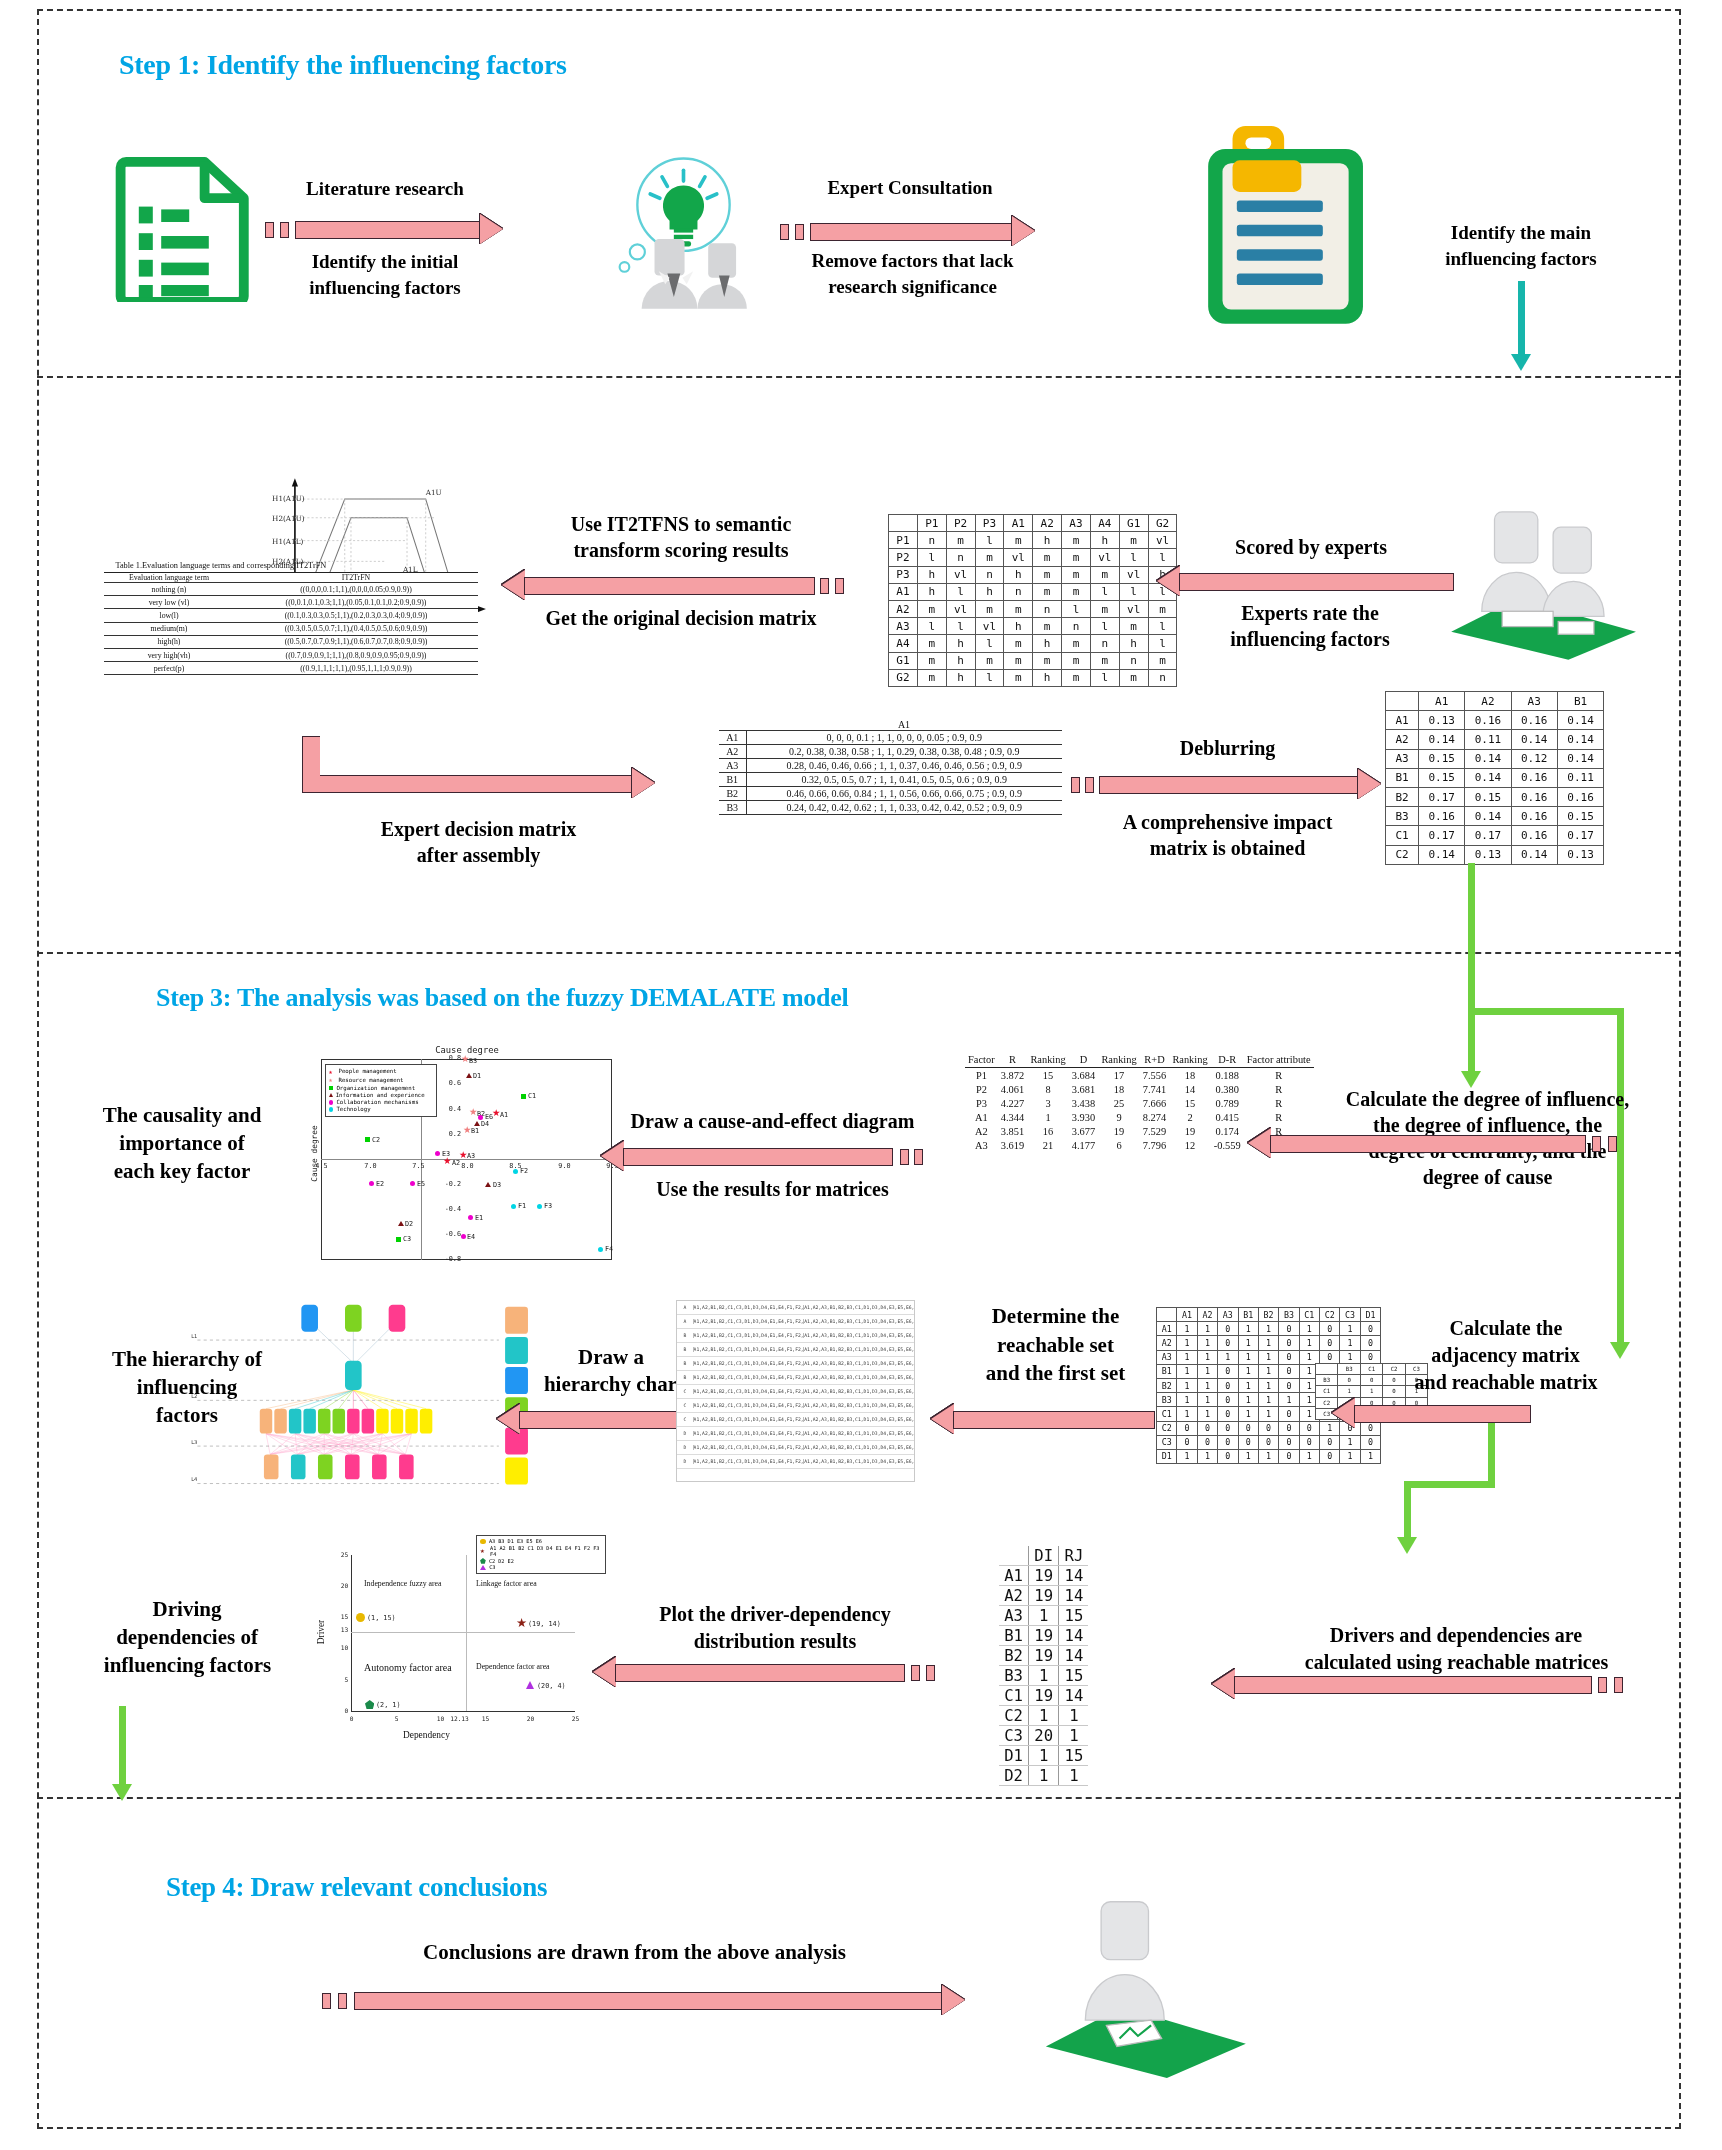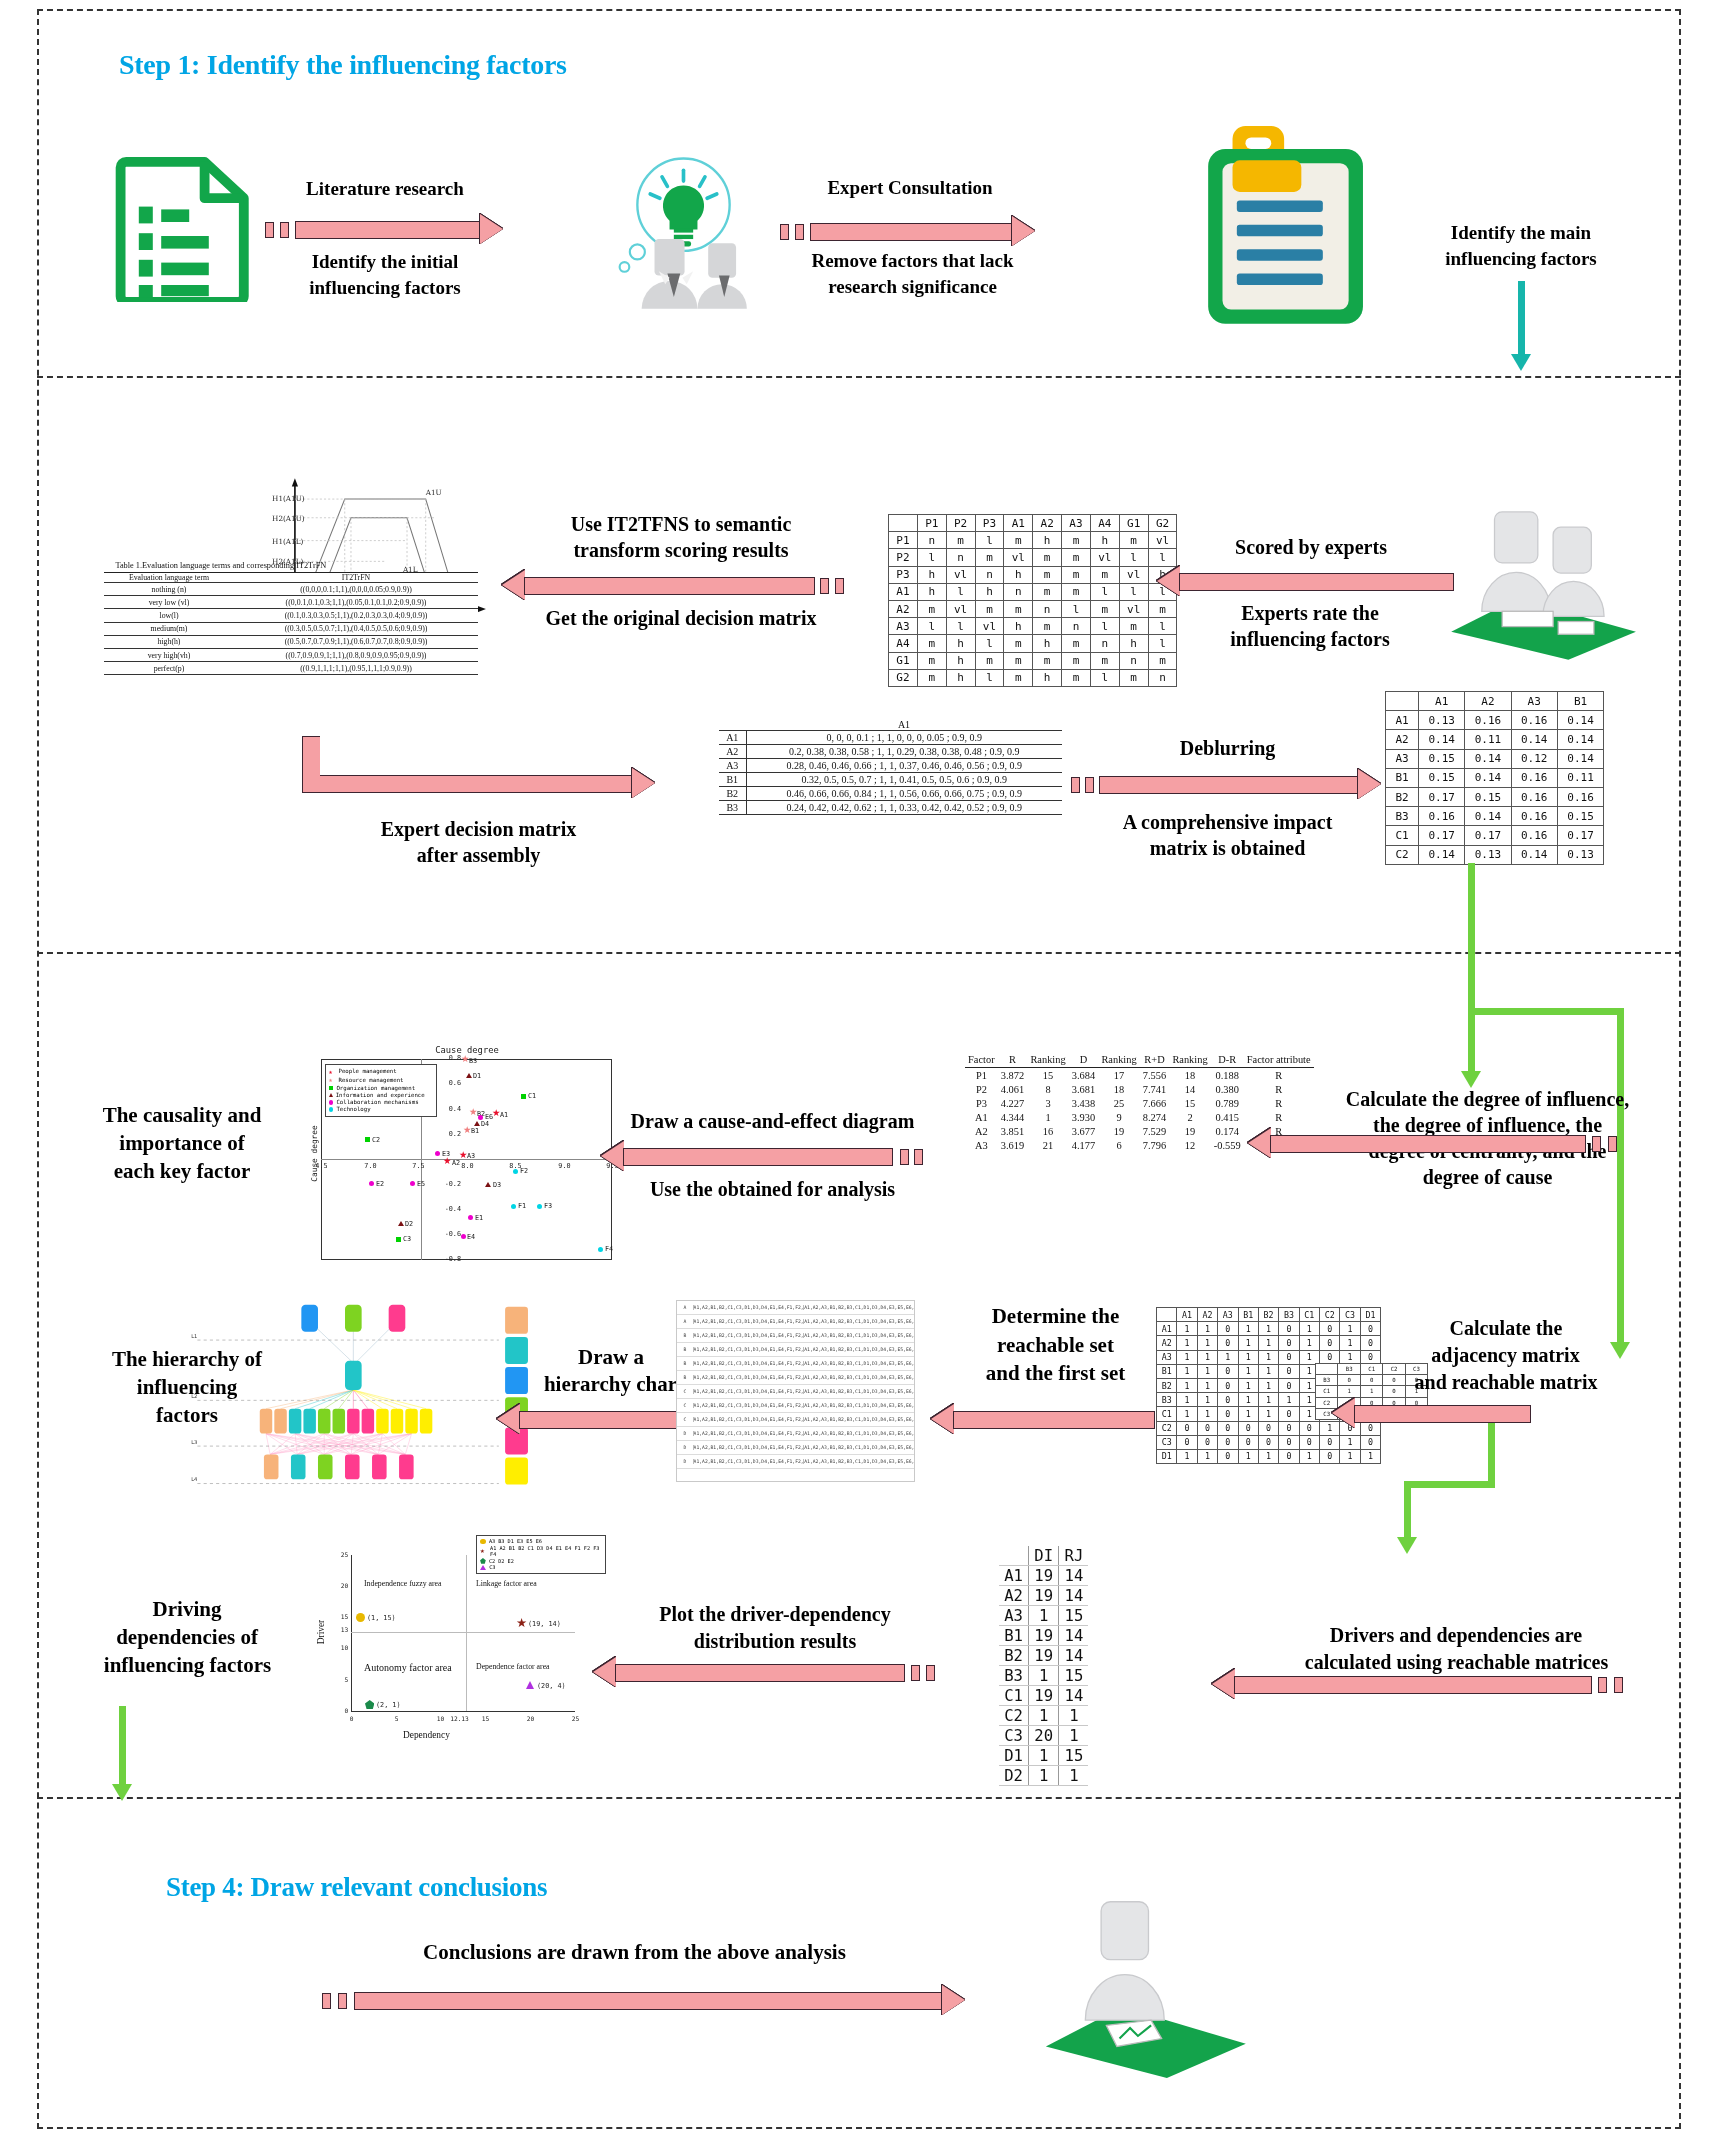--- a/index.html
+++ b/index.html
@@ -607,20 +607,21 @@
     <div class="stem" style="height:68px;"></div>
     <div class="tip" style="top:68px;"></div>
   </div>
   <div class="g-seg" style="left:1488px; top:1410px; width:7.3px; height:78px;"></div>
   <div class="g-seg" style="left:1404px; top:1481px; width:91px; height:7.3px;"></div>
   <div class="v-arrow g-arrow" style="left:1404px; top:1485px;">
     <div class="stem" style="height:52px;"></div>
     <div class="tip" style="top:52px;"></div>
   </div>
 
+  <div class="step-title" style="left:156px; top:983px; font-size:26px;">Step 3: The analysis was based on the fuzzy DEMALATE model</div>
 
   <div class="chart-box" style="left:311px; top:1045px; width:312px; height:218px;">
     <div style="position:absolute; left:0; top:0; width:312px; text-align:center; font-size:8.8px;
                 font-family:'DejaVu Sans Mono',monospace; color:#222;">Cause degree</div>
     <div class="chart-frame" style="left:10.4px; top:13.5px; width:291px; height:201px;"></div>
     <div class="axis-line" style="left:110px; top:13.5px; width:1px; height:201px;"></div>
     <div class="axis-line" style="left:10.4px; top:114px; width:291px; height:1px;"></div>
     <div style="position:absolute; left:-25px; top:104px; transform:rotate(-90deg); font-size:7.8px;
                 font-family:'DejaVu Sans Mono',monospace; color:#222;">Cause degree</div>
     <div id="ce-ticks">
@@ -720,21 +721,21 @@
   <div class="lbl" style="left:57px; top:1131px; width:250px; font-size:21px;">importance of</div>
   <div class="lbl" style="left:57px; top:1159px; width:250px; font-size:21px;">each key factor</div>
 
   <div class="lbl" style="left:593px; top:1109px; width:359px; font-size:20px;">Draw a cause-and-effect diagram</div>
   <div class="arrow-l" style="left:601px; top:1148px; width:343px;">
     <div class="head" style="left:0;"></div>
     <div class="bar" style="left:22px; width:270px;"></div>
     <div class="dash-sq sm" style="left:299px;"></div>
     <div class="dash-sq sm" style="left:313px;"></div>
   </div>
-  <div class="lbl" style="left:593px; top:1177px; width:359px; font-size:20px;">Use the obtained for analysis</div>
+  <div class="lbl" style="left:593px; top:1177px; width:359px; font-size:20px;">Use the results for matrices</div>
 
   <table class="rank-table" style="left:965px; top:1054px; font-size:10.4px;">
     <thead>
         <tr id="rank-head">
           <th>Factor</th>
           <th>R</th>
           <th>Ranking</th>
           <th>D</th>
           <th>Ranking</th>
           <th>R+D</th>

